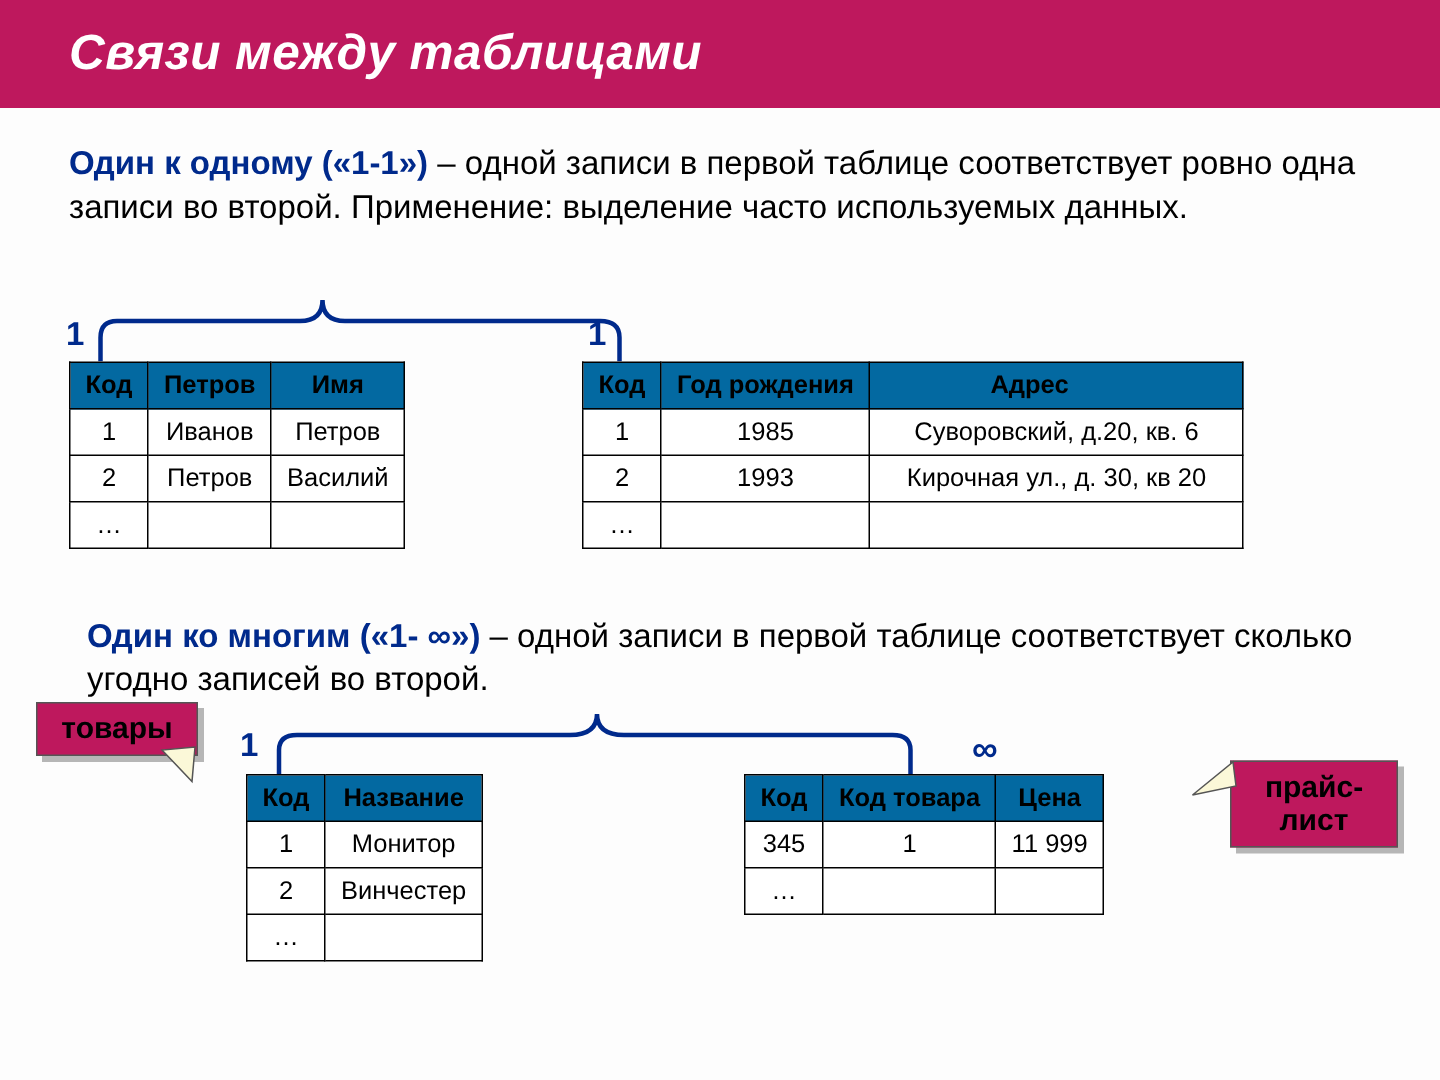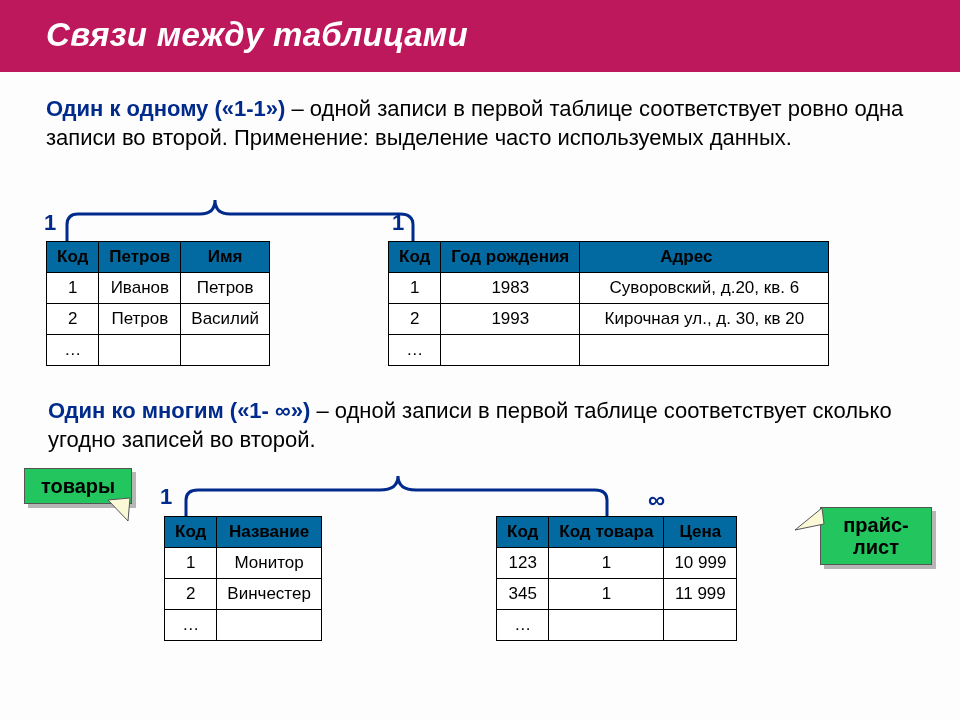--- a/index.html
+++ b/index.html
@@ -63,21 +63,21 @@
   table.data th {
     background: #0369a1;
     font-weight: bold;
     text-align: center;
   }
   table.data td.center { text-align: center; }
 
   
   .callout {
     position: absolute;
-    background: #22c55e;
+    background: #be185d;
     border: 1px solid #555;
     box-shadow: 4px 4px 0 #b6b6b6;
     padding: 6px 14px;
     font-size: 20px;
     font-weight: bold;
     text-align: center;
     line-height: 1.1;
   }
 
   
@@ -139,37 +139,37 @@
 
   <table class="data" style="left:388px; top:241px;">
     <tbody>
         <tr>
       <th>Код</th>
       <th>Год рождения</th>
       <th style="padding-left:80px; padding-right:116px;">Адрес</th>
     </tr>
     <tr>
       <td class="center">1</td>
-      <td class="center">1983</td>
+      <td class="center">1985</td>
       <td>Суворовский, д.20, кв. 6</td>
     </tr>
     <tr>
       <td class="center">2</td>
       <td class="center">1993</td>
       <td>Кирочная ул., д. 30, кв 20</td>
     </tr>
     <tr>
       <td class="center">…</td>
       <td></td>
       <td></td>
     </tr>
   </tbody>
     </table>
 
-  <div class="body-text" style="margin-top:0; position:absolute; left:2px; top:396px; right:0;">
+  <div class="body-text" style="margin-top:13px; position:absolute; left:12px; top:396px; right:0;">
     <span class="bold-blue">Один ко многим («1- ∞»)</span><span> – одной записи в первой таблице соответствует сколько угодно записей во второй.</span>
   </div>
 
   <div class="callout" style="left:24px; top:468px; width:78px;">
     <span>товары</span>
   </div>
   <svg class="bracket" style="left:0; top:0; width:960px; height:720px;">
     <path d="M 108 500 L 128 521 L 130 498 Z" style="fill:#fbf8d8; stroke:#555; stroke-width:1;"></path>
   </svg>
 
@@ -210,25 +210,20 @@
     </table>
 
   <table class="data" style="left:496px; top:516px;">
     <tbody>
         <tr>
       <th>Код</th>
       <th>Код товара</th>
       <th>Цена</th>
     </tr>
     <tr>
-      <td class="center">123</td>
-      <td class="center">1</td>
-      <td class="center">10 999</td>
-    </tr>
-    <tr>
       <td class="center">345</td>
       <td class="center">1</td>
       <td class="center">11 999</td>
     </tr>
     <tr>
       <td class="center">…</td>
       <td></td>
       <td></td>
     </tr>
   </tbody>

